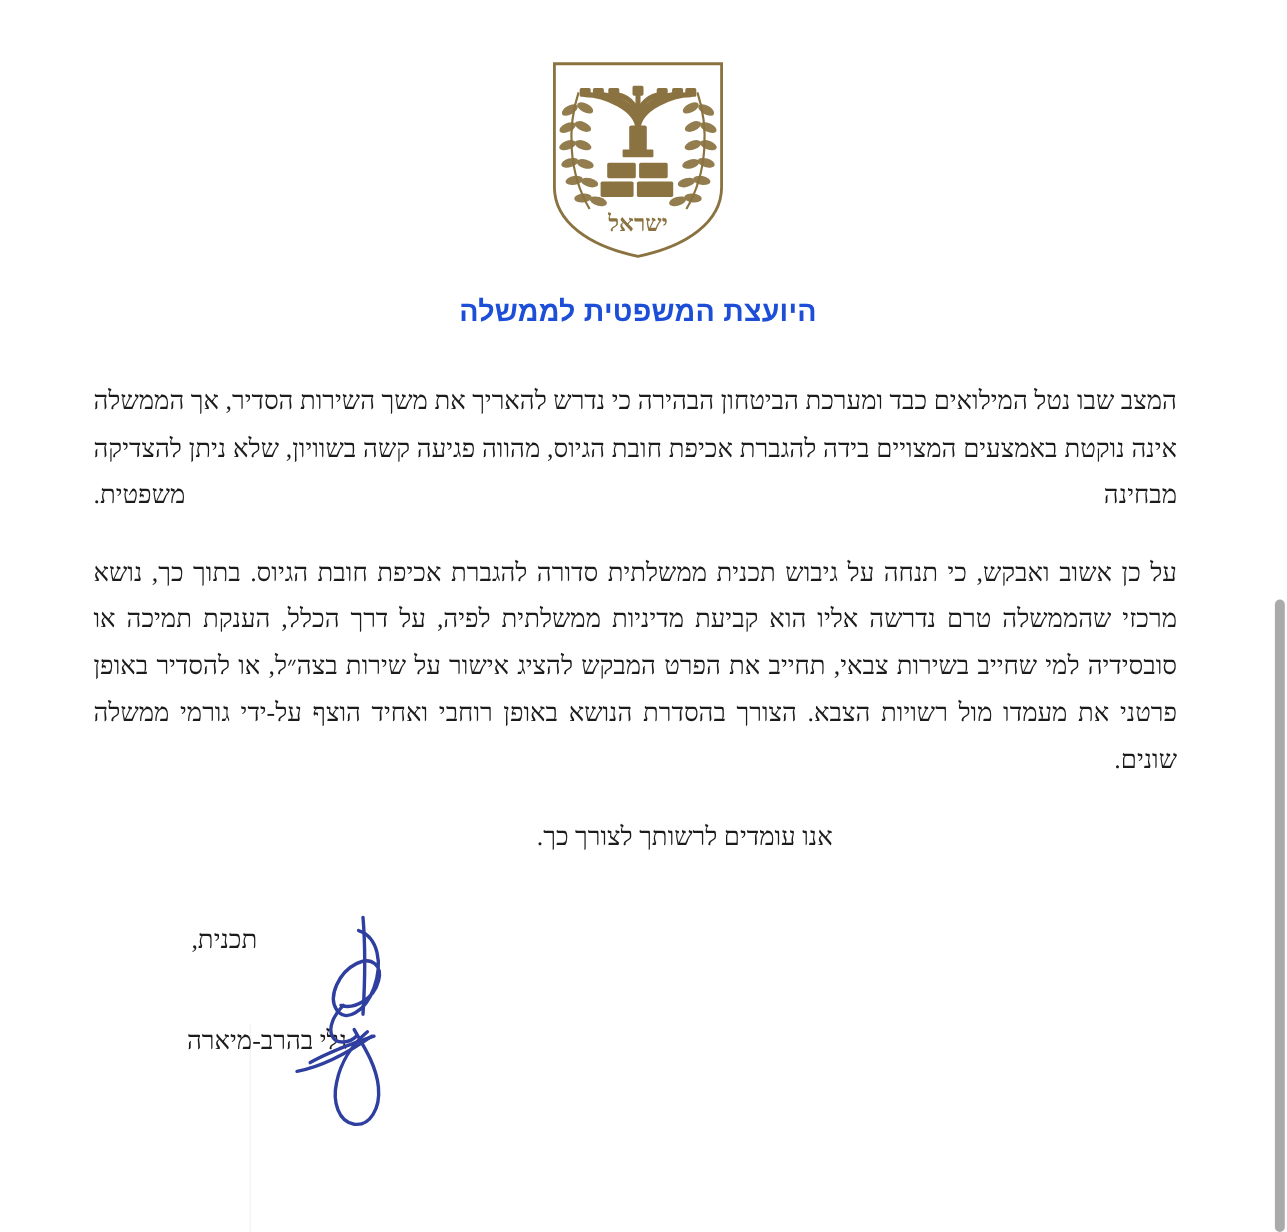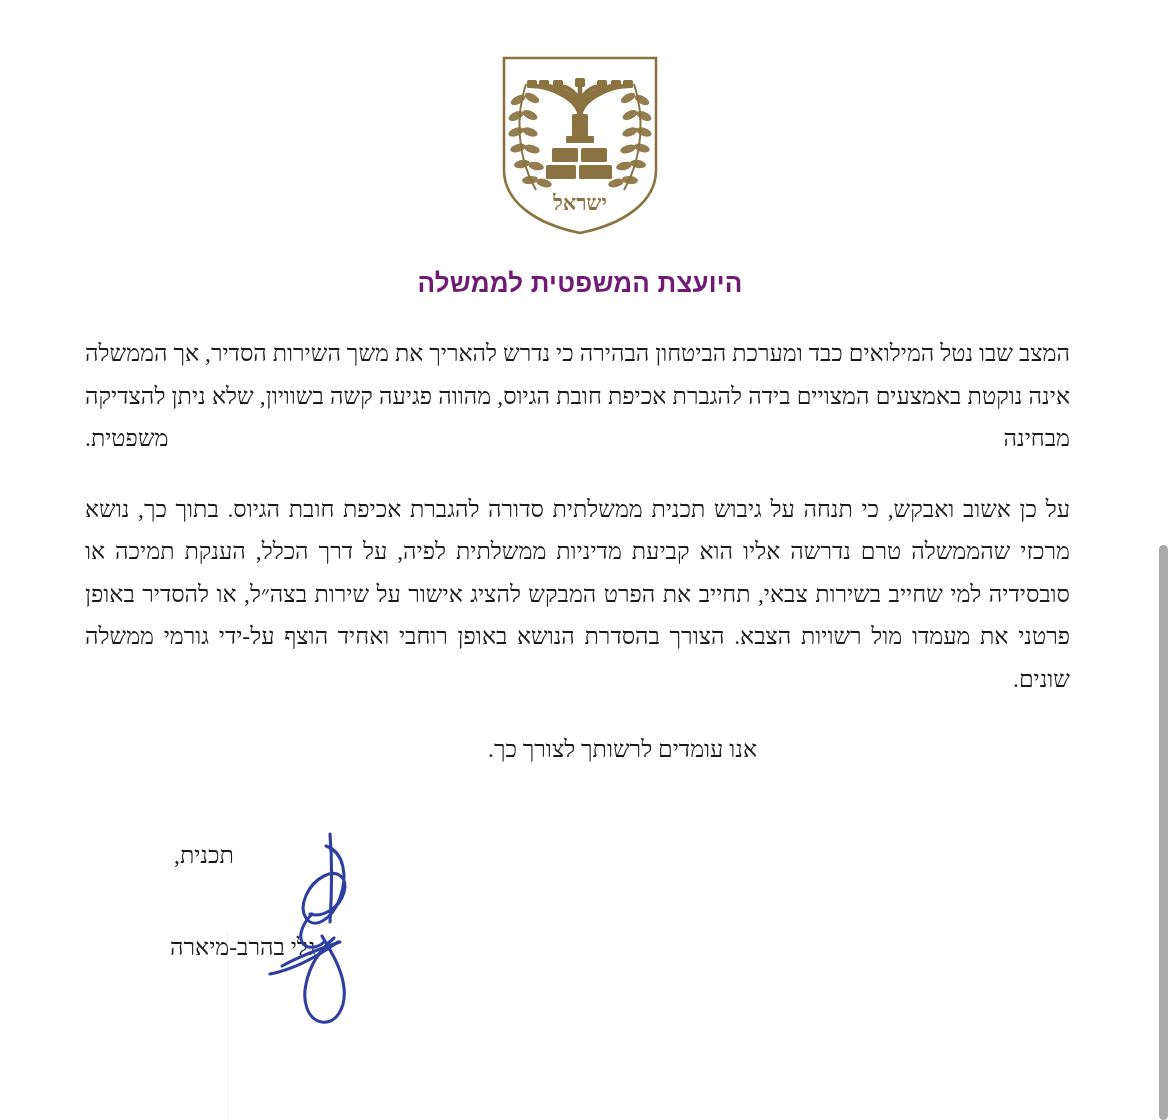--- a/index.html
+++ b/index.html
@@ -59,40 +59,40 @@
 
   
   .doc-title {
     position: absolute;
     top: 268px;
     left: 0;
     width: 1160px;
     text-align: center;
     font-size: 26px;
     font-weight: bold;
-    color: #701a75;
+    color: #1d4ed8;
     letter-spacing: 0.2px;
     font-family: "Liberation Sans", "DejaVu Sans", sans-serif;
   }
 
   
   .body-block {
     position: absolute;
     top: 328px;
     right: 90px;
     width: 985px;
     direction: rtl;
     text-align: justify;
     color: #1b1b1b;
     font-size: 23.5px;
     line-height: 42.5px;
     font-family: "Liberation Serif", "DejaVu Serif", serif;
   }
   .para {
-    margin: 4px 0 28px 0;
+    margin: 16px 0 28px 0;
     text-align: justify;
     text-align-last: right;
   }
   .para.justify-all {
     text-align-last: justify;
   }
   .para-closing {
     margin: 14px 0 0 0;
     text-align: center;
     padding-left: 90px;

